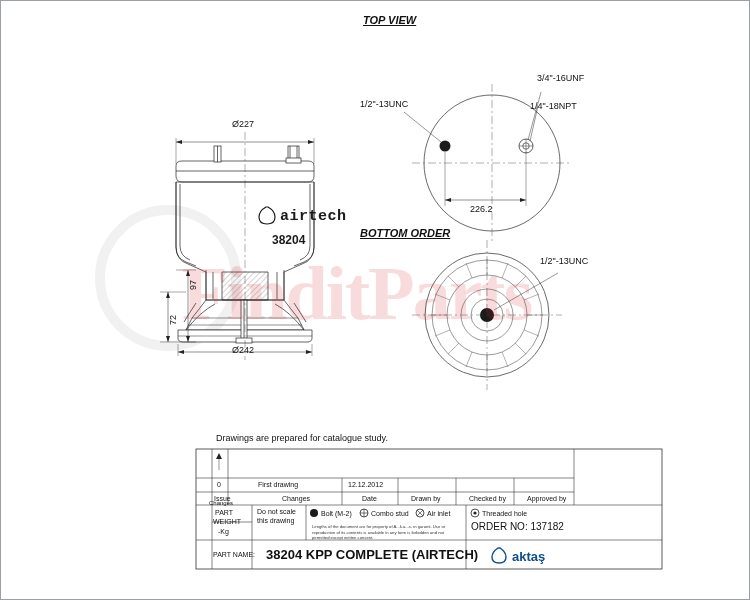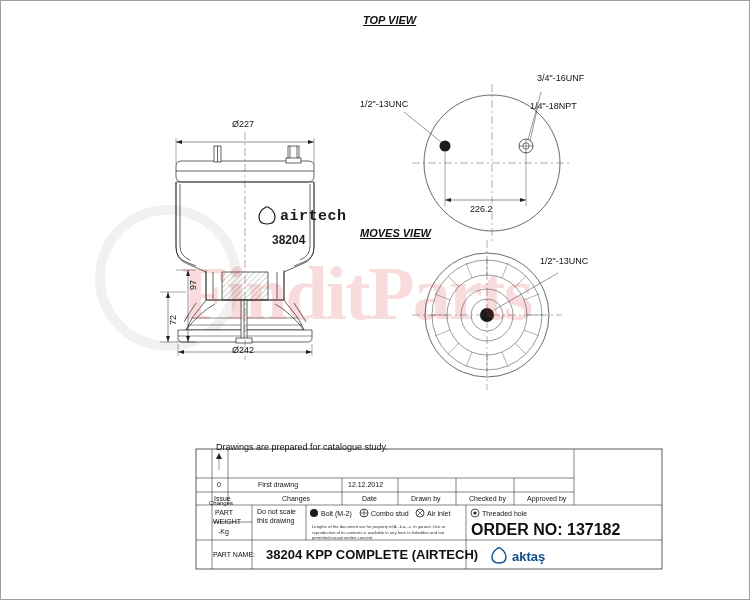--- a/index.html
+++ b/index.html
@@ -46,21 +46,21 @@
     position:absolute;z-index:6;
     font-size:9px;
     color:#111;
     white-space:nowrap;
   }
   .lbl.u{text-decoration:underline;}
   .lbl.it{font-style:italic;font-weight:bold;font-size:11px;}
   .lbl.rot{transform:rotate(-90deg);transform-origin:left top;}
   .tb-text{position:absolute;z-index:6;font-size:7px;color:#111;white-space:nowrap;}
   .order{
-    position:absolute;z-index:6;font-size:16px;font-weight:bold;color:#111;white-space:nowrap;
+    position:absolute;z-index:6;font-size:10px;font-weight:normal;color:#111;white-space:nowrap;
   }
   .brand{
     position:absolute;z-index:6;color:#0d4f8b;font-size:13px;font-weight:bold;
   }
   .note{position:absolute;z-index:6;font-size:9px;color:#111;}
   .partname{position:absolute;z-index:6;font-size:13px;font-weight:bold;color:#111;}
   .airtech-txt{
     position:absolute;z-index:6;font-size:15px;font-weight:bold;color:#1b1b1b;
     letter-spacing:0.5px;
   }
@@ -242,37 +242,37 @@
     <line x1="417" y1="510" x2="423" y2="516" stroke="#222" stroke-width="0.6"></line>
     <line x1="423" y1="510" x2="417" y2="516" stroke="#222" stroke-width="0.6"></line>
     <circle cx="475" cy="513" r="4" fill="none" stroke="#222" stroke-width="0.8"></circle>
     <circle cx="475" cy="513" r="1.6" fill="#222" stroke="none"></circle>
 
     <path d="M498 548 q-6 4 -6 9 q0 6 7 6 q7 0 7 -6 q0 -5 -6 -9 z" fill="none" stroke="#0d4f8b" stroke-width="1.4"></path>
   </g>
 </svg>
 
 <div class="lbl it u" style="left:363px;top:14px;">TOP VIEW</div>
-<div class="lbl it u" style="left:360px;top:227px;">MOVES VIEW</div>
+<div class="lbl it u" style="left:360px;top:227px;">BOTTOM ORDER</div>
 
 <div class="lbl" style="left:232px;top:119px;">Ø227</div>
 <div class="lbl" style="left:232px;top:345px;">Ø242</div>
 <div class="lbl rot" style="left:188px;top:290px;">97</div>
 <div class="lbl rot" style="left:168px;top:325px;">72</div>
 <div class="lbl" style="left:470px;top:204px;">226.2</div>
 
 <div class="lbl" style="left:360px;top:99px;">1/2"-13UNC</div>
 <div class="lbl" style="left:537px;top:73px;">3/4"-16UNF</div>
 <div class="lbl" style="left:530px;top:101px;">1/4"-18NPT</div>
 <div class="lbl" style="left:540px;top:256px;">1/2"-13UNC</div>
 
 <div class="airtech-txt" style="left:280px;top:208px;font-family:Liberation Mono, monospace;">airtech</div>
 <div class="part-num" style="left:272px;top:233px;">38204</div>
 
-<div class="note" style="left:207px;top:442px;padding-left:9px;">Drawings are  prepared for  catalogue study.</div>
+<div class="note" style="left:207px;top:433px;padding-left:9px;">Drawings are  prepared for  catalogue study.</div>
 
 <div class="tb-text rot" style="left:209px;top:500px;font-size:6px;">Changes</div>
 <div class="tb-text" style="left:217px;top:481px;">0</div>
 <div class="tb-text" style="left:258px;top:481px;">First drawing</div>
 <div class="tb-text" style="left:348px;top:481px;">12.12.2012</div>
 
 <div class="tb-text" style="left:214px;top:495px;">Issue</div>
 <div class="tb-text" style="left:282px;top:495px;">Changes</div>
 <div class="tb-text" style="left:362px;top:495px;">Date</div>
 <div class="tb-text" style="left:411px;top:495px;">Drawn by</div>

